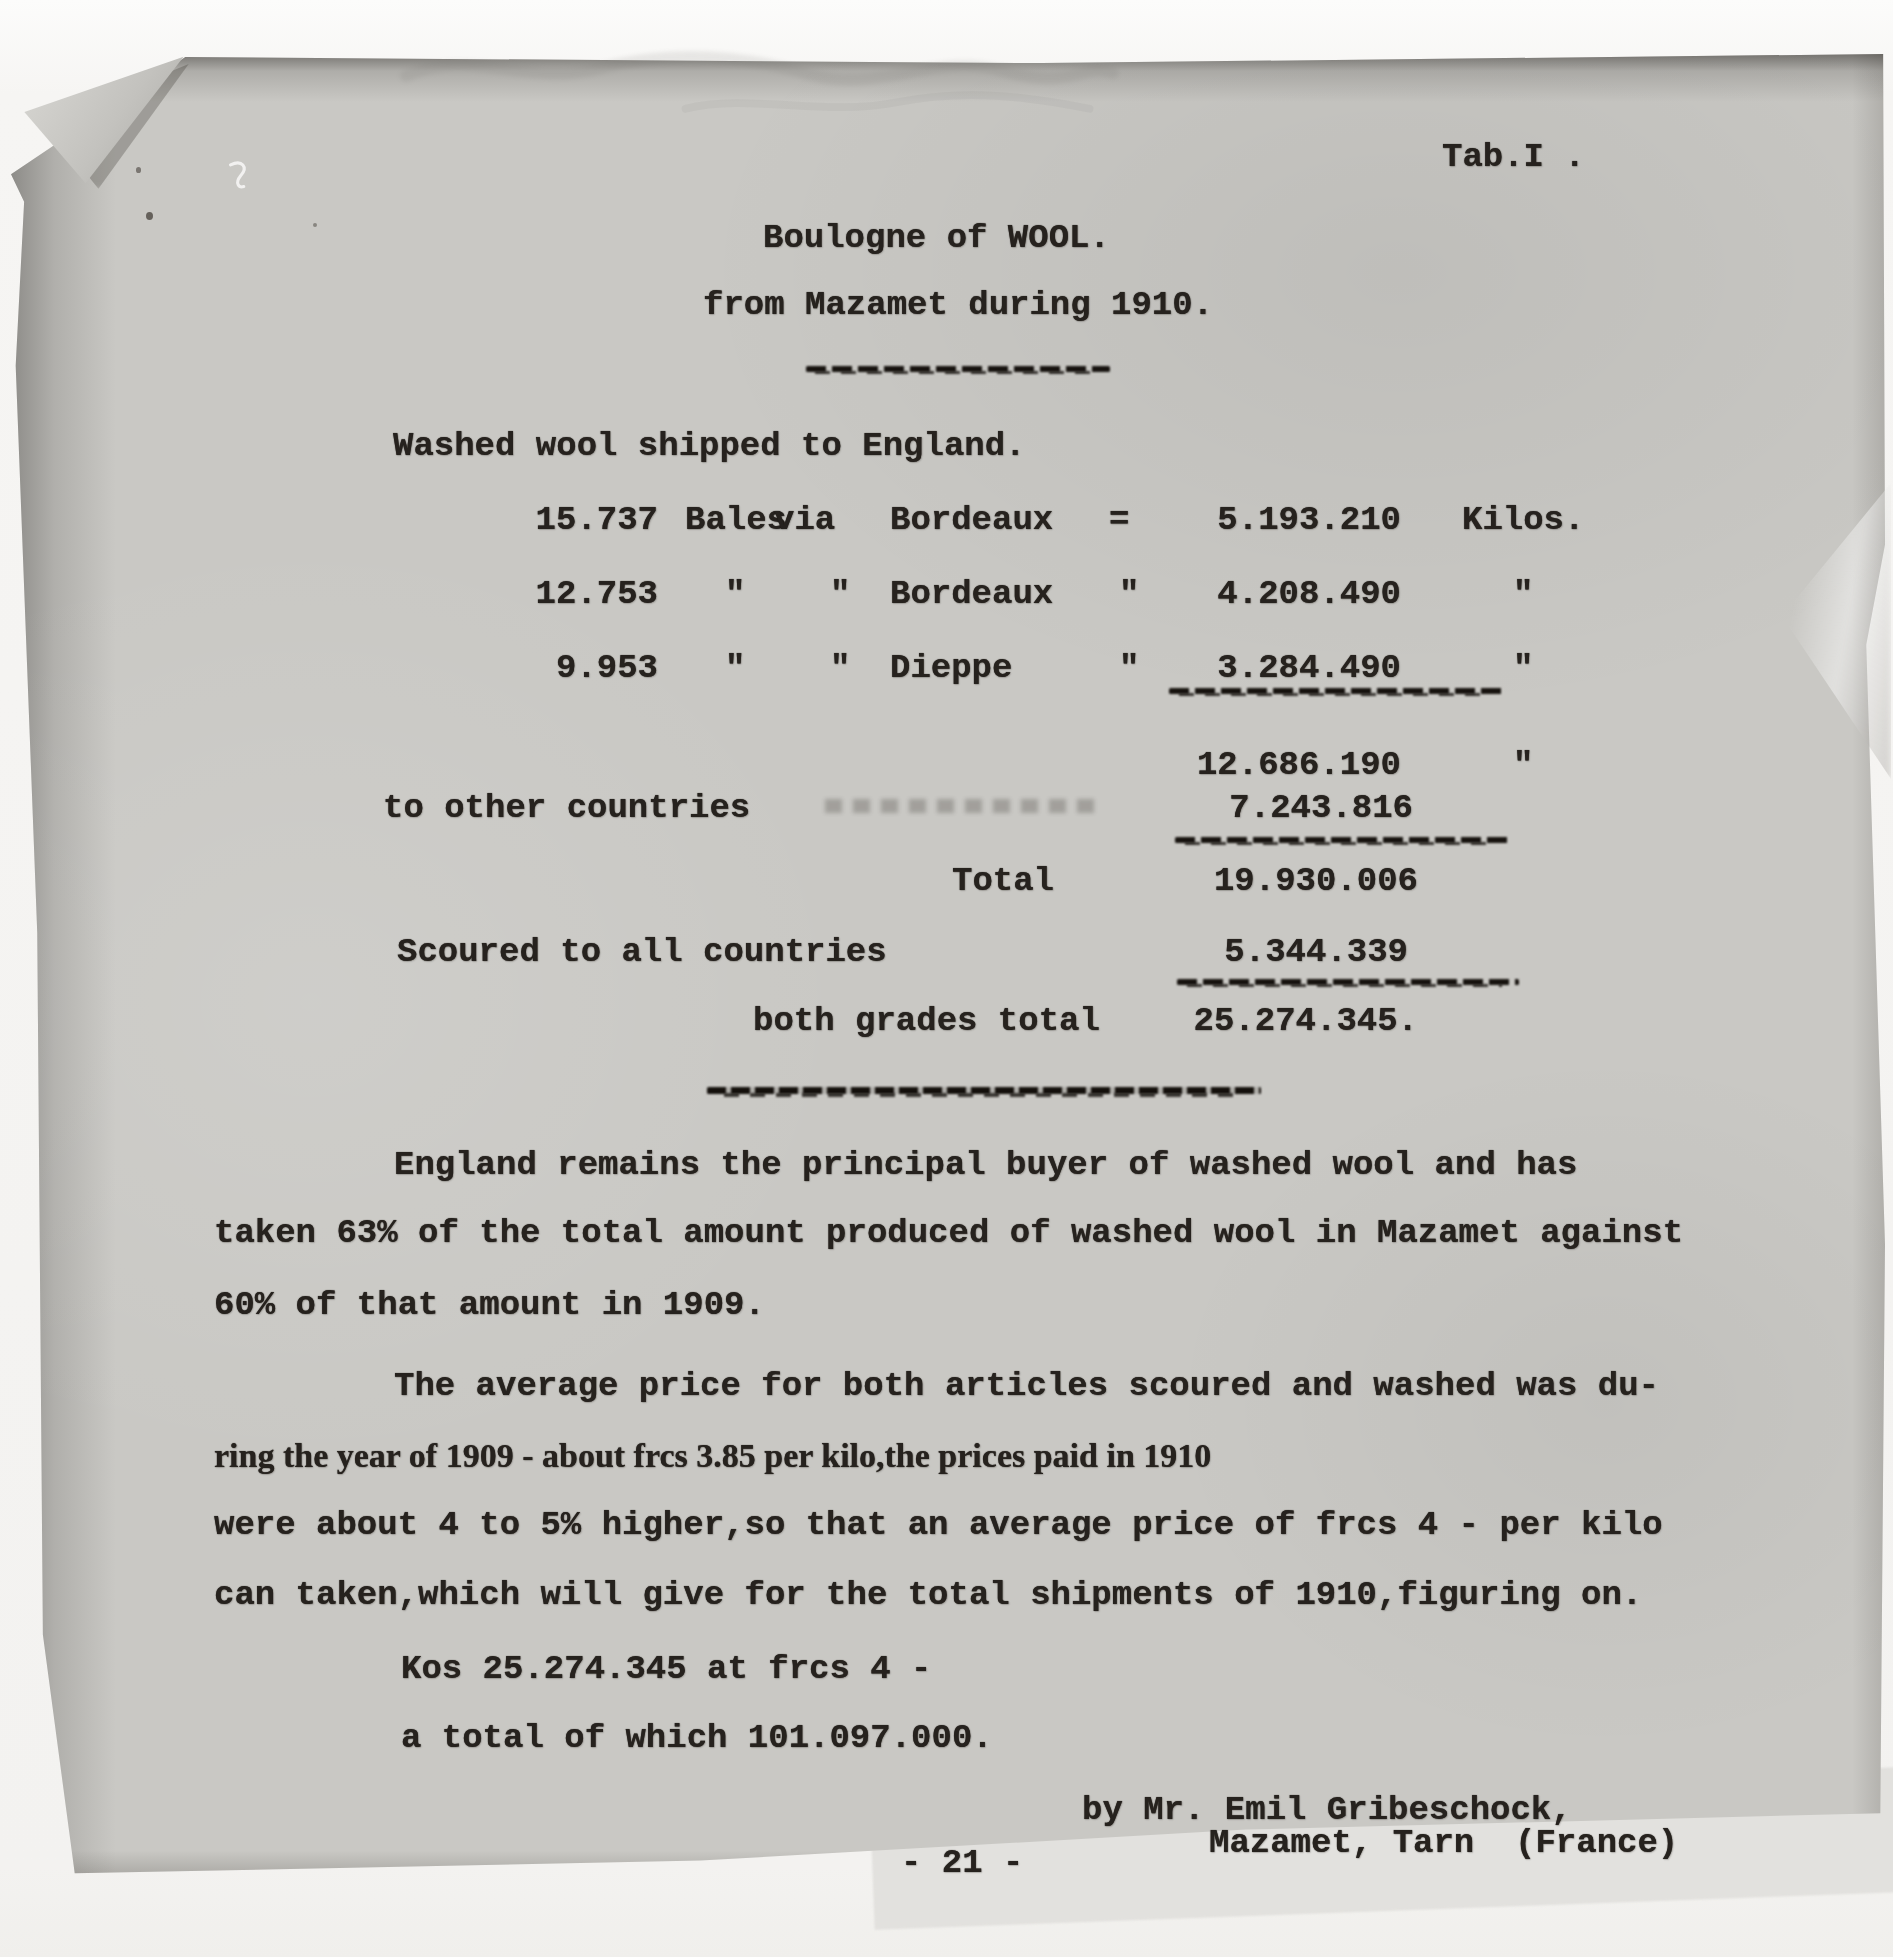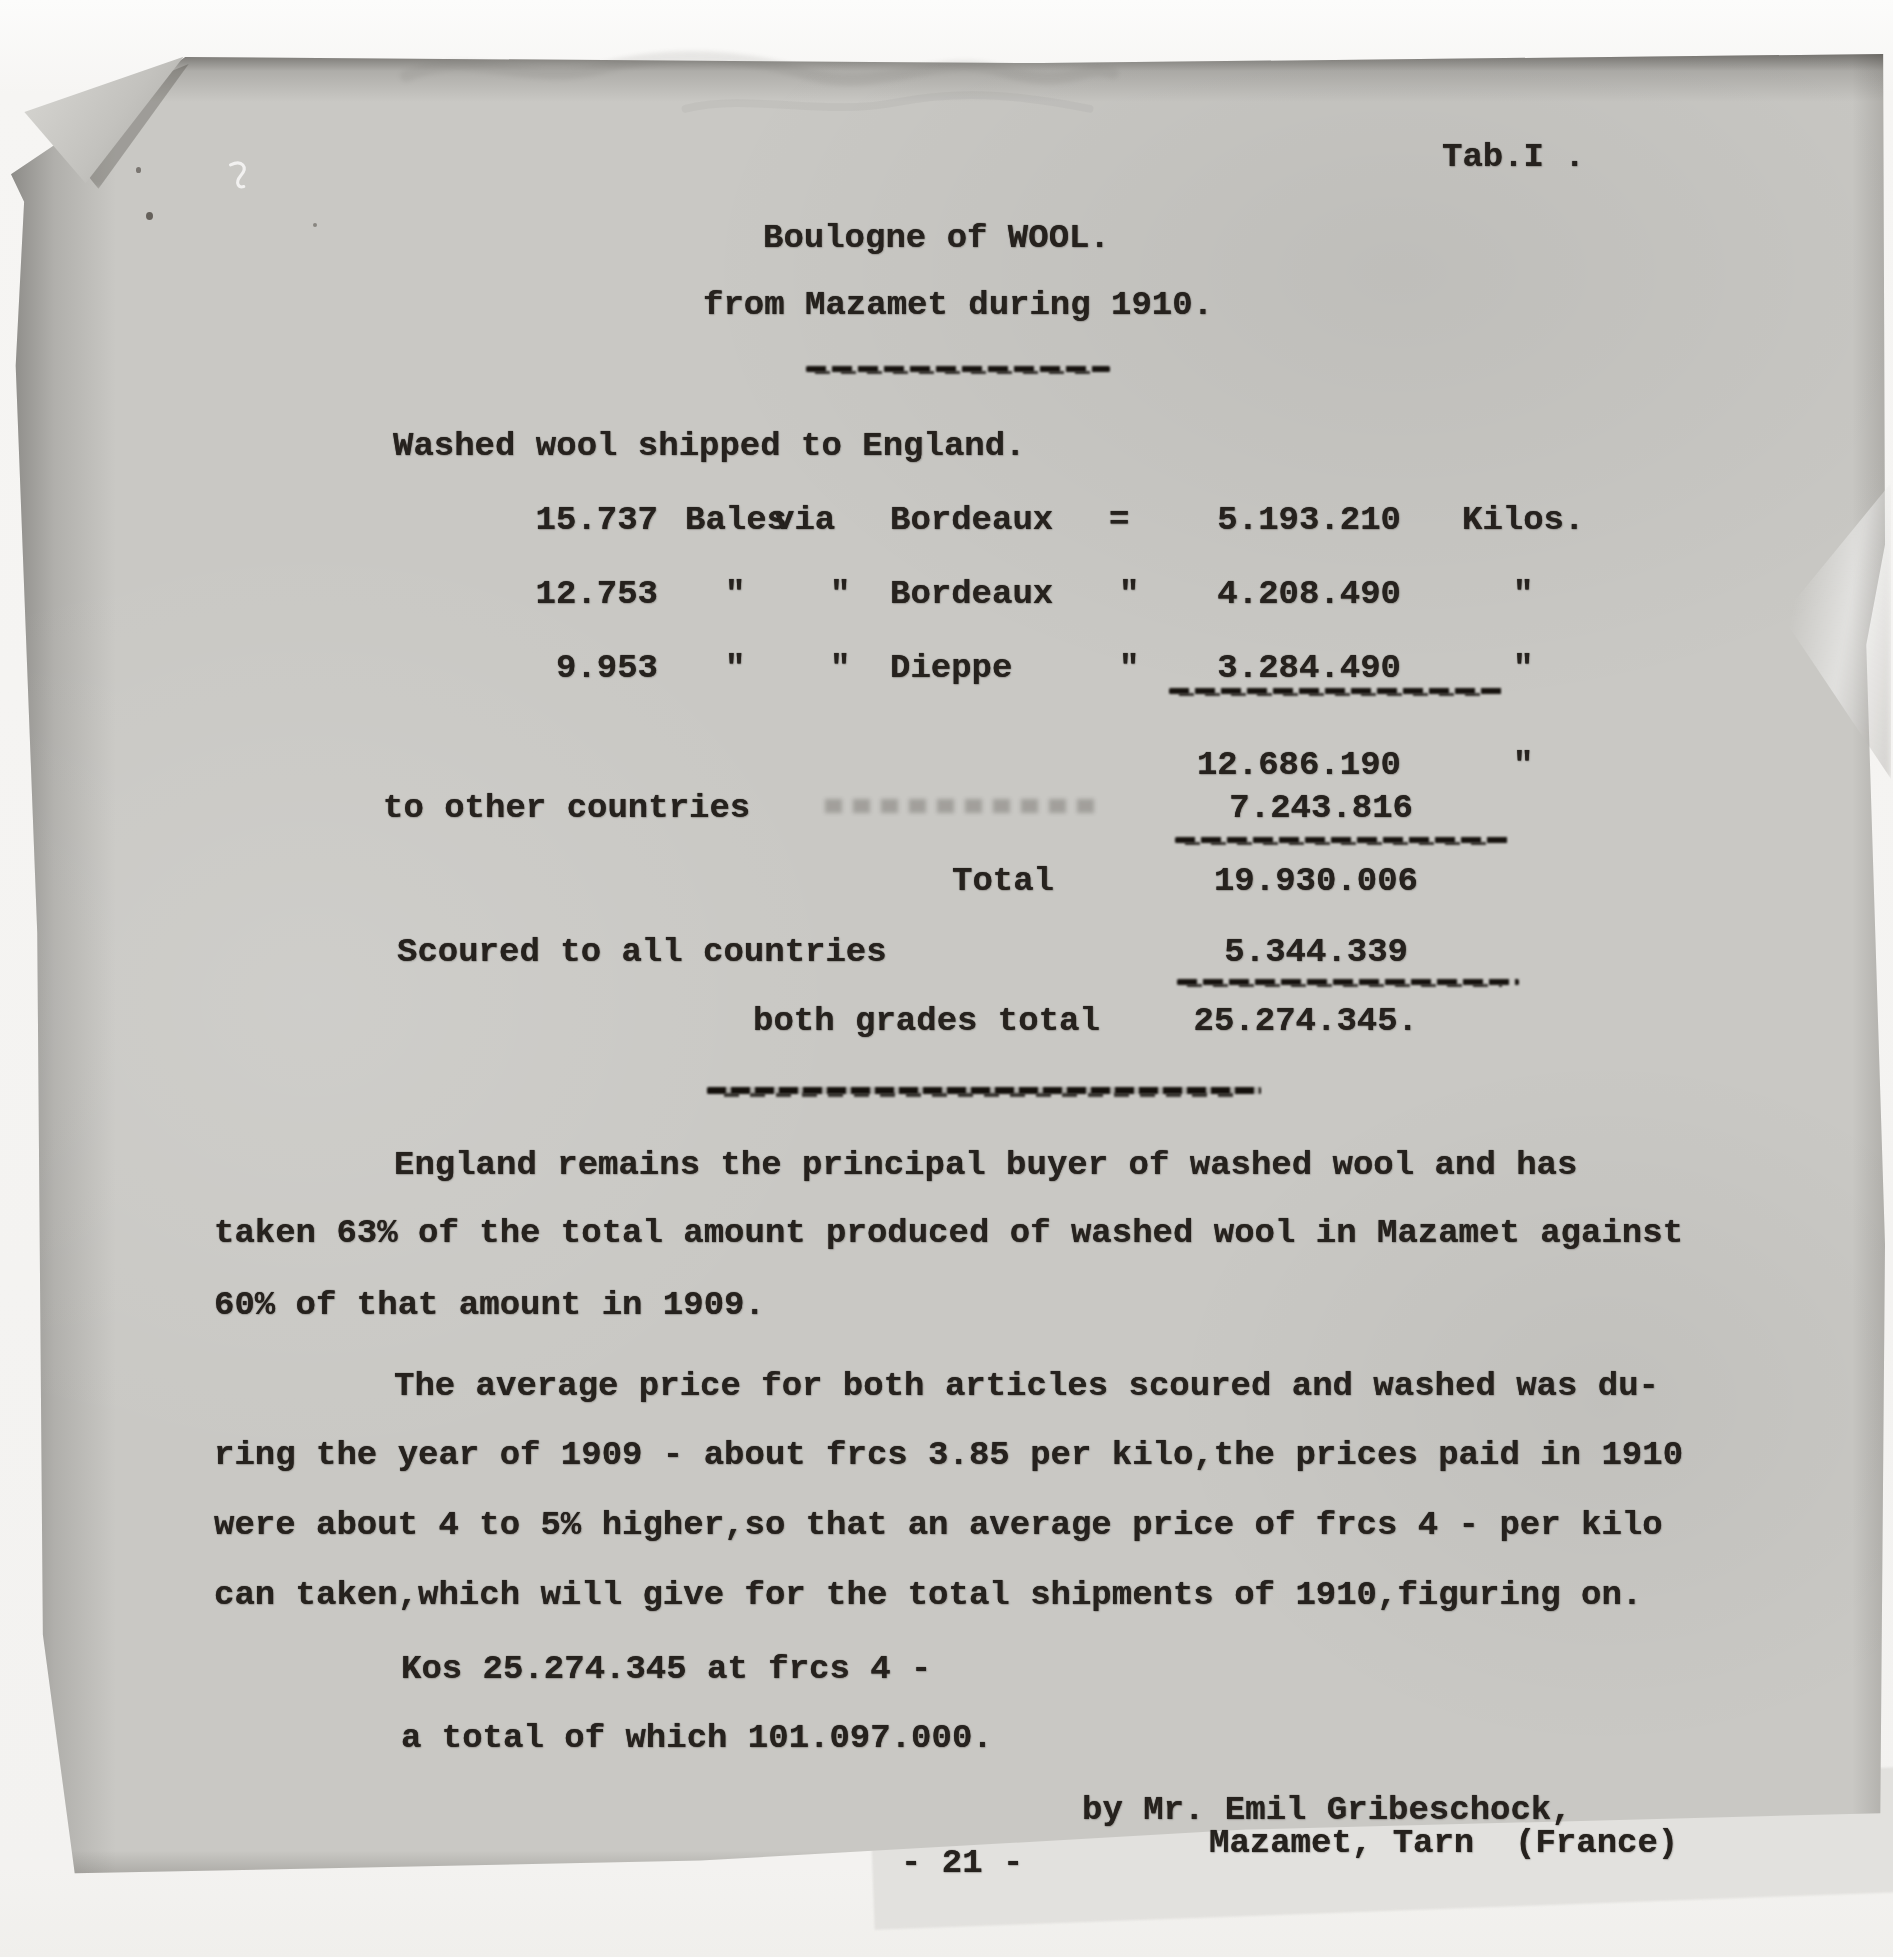--- a/index.html
+++ b/index.html
@@ -56,21 +56,21 @@
   .c-port{left:890px;}
   .c-eq1{left:1109px;} .c-eq2{left:1119px;}
   .c-kilos{left:1152px;width:249px;text-align:right;}
   .c-kunit1{left:1462px;} .c-kunit2{left:1513px;}
   .pos-subtotal{top:746px;}
   .pos-other{top:789px;} .c-otherlabel{left:383px;} .c-otherval{left:1164px;width:249px;text-align:right;}
   .pos-total{top:862px;} .c-totallabel{left:952px;} .c-totalval{left:1167px;width:251px;text-align:right;}
   .pos-scoured{top:933px;} .c-scouredlabel{left:397px;} .c-scouredval{left:1167px;width:241px;text-align:right;}
   .pos-both{top:1002px;} .c-bothlabel{left:753px;} .c-bothval{left:1175px;width:243px;text-align:right;}
   .pos-p1l1{left:394px;top:1146px;} .pos-p1l2{left:214px;top:1214px;} .pos-p1l3{left:214px;top:1286px;}
-  .pos-p2l1{left:394px;top:1367px;} .pos-p2l2{left:214px;top:1436px;}
+  .pos-p2l1{left:394px;top:1367px;} .pos-p2l2{left:214px;top:1436px;font-family:Liberation Serif, serif;}
   .pos-p2l3{left:214px;top:1506px;} .pos-p2l4{left:214px;top:1576px;}
   .pos-kos{left:401px;top:1650px;} .pos-atotal{left:401px;top:1719px;}
   .pos-sig1{left:1082px;top:1791px;} .pos-sig2{left:1209px;top:1824px;}
   .pos-pagenum{left:901px;top:1844px;}
   
   .rule{position:absolute;height:9.3px;}
   .rule::before{content:"";position:absolute;left:0;right:0;top:0;height:6.2px;border-radius:1.6px;
     background:repeating-linear-gradient(90deg,#17130f 0 20px, rgba(23,19,15,0) 20px 26px);filter:blur(0.8px);}
   .rule::after{content:"";position:absolute;left:3%;right:5%;top:5.4px;height:3.1px;
     background:repeating-linear-gradient(90deg,rgba(23,19,15,0.8) 0 15px, rgba(23,19,15,0) 15px 26px);filter:blur(1.1px);}

